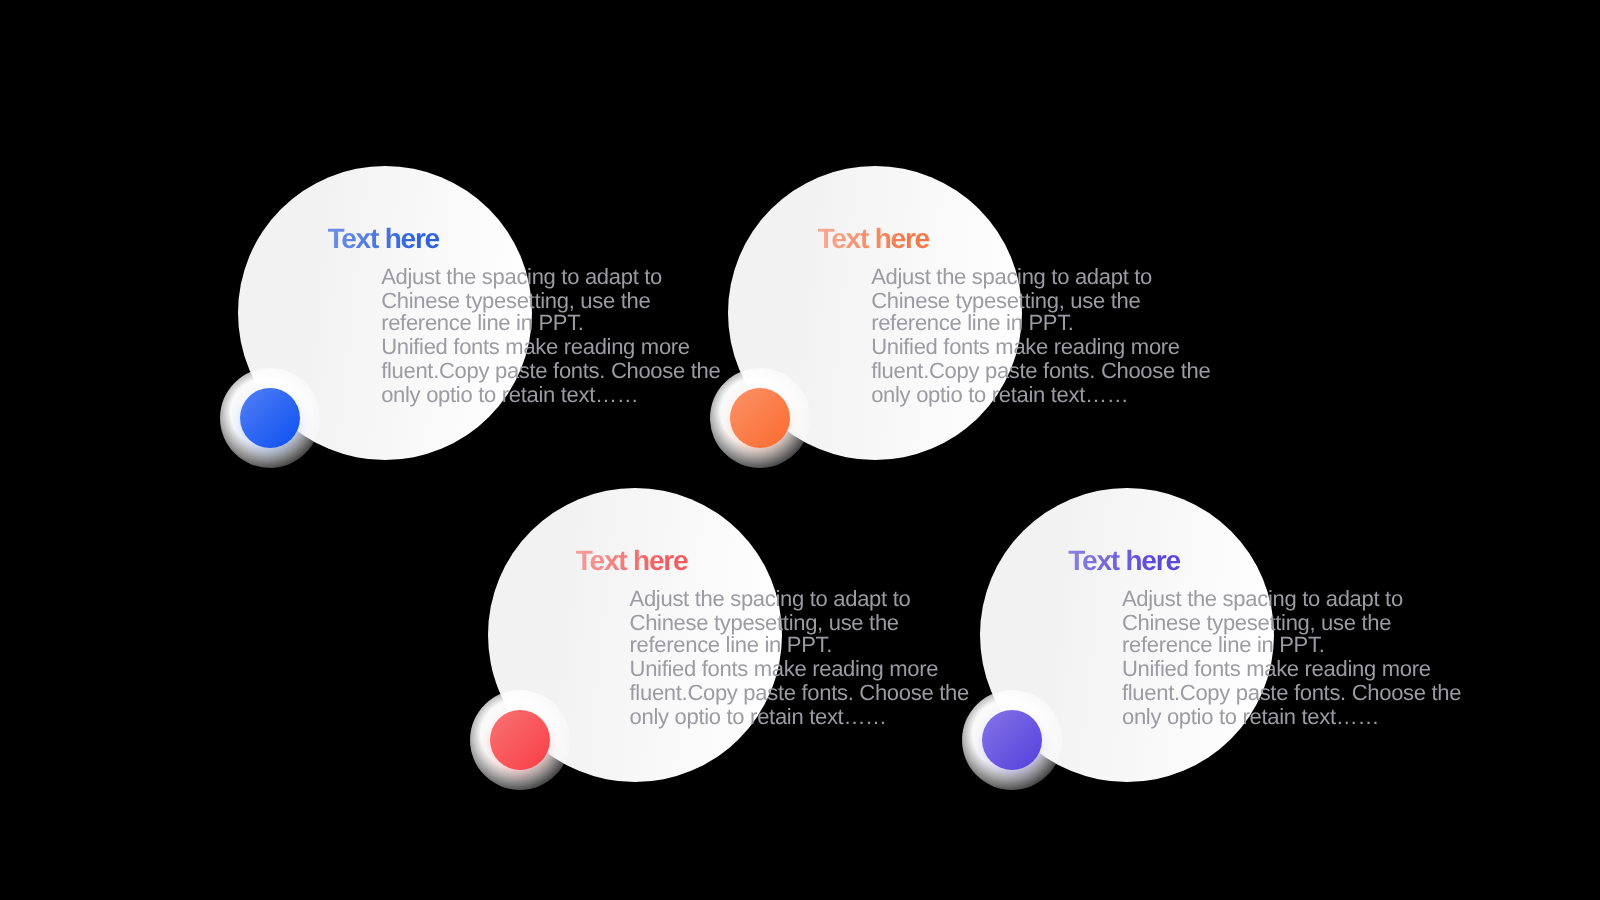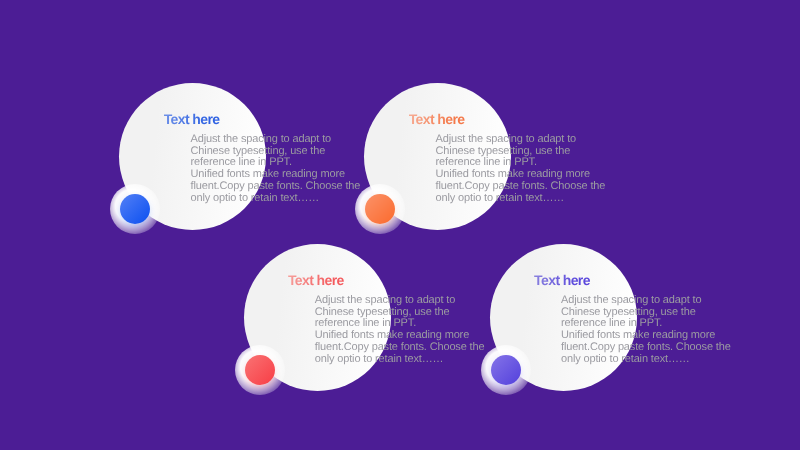--- a/index.html
+++ b/index.html
@@ -4,21 +4,21 @@
 <title>Text here</title>
 <style>
   html, body {
     margin: 0; padding: 0;
     width: 800px; height: 450px;
     background: #ffffff;
     overflow: hidden;
   }
   body { font-family: "Liberation Sans", sans-serif; -webkit-font-smoothing: antialiased; text-rendering: geometricPrecision; }
 
-  .slide { position: relative; width: 800px; height: 450px; background: #4c1d95; }
+  .slide { position: relative; width: 800px; height: 450px; background: #000000; }
   .panel-body, .panel-title { -webkit-font-smoothing: antialiased; transform: translateZ(0); }
 
   .panel { position: absolute; width: 250px; height: 190px; }
 
   
   .blob {
     position: absolute;
     left: 0px; top: 0px;
     width: 147px; height: 147px;
     border-radius: 50%;

